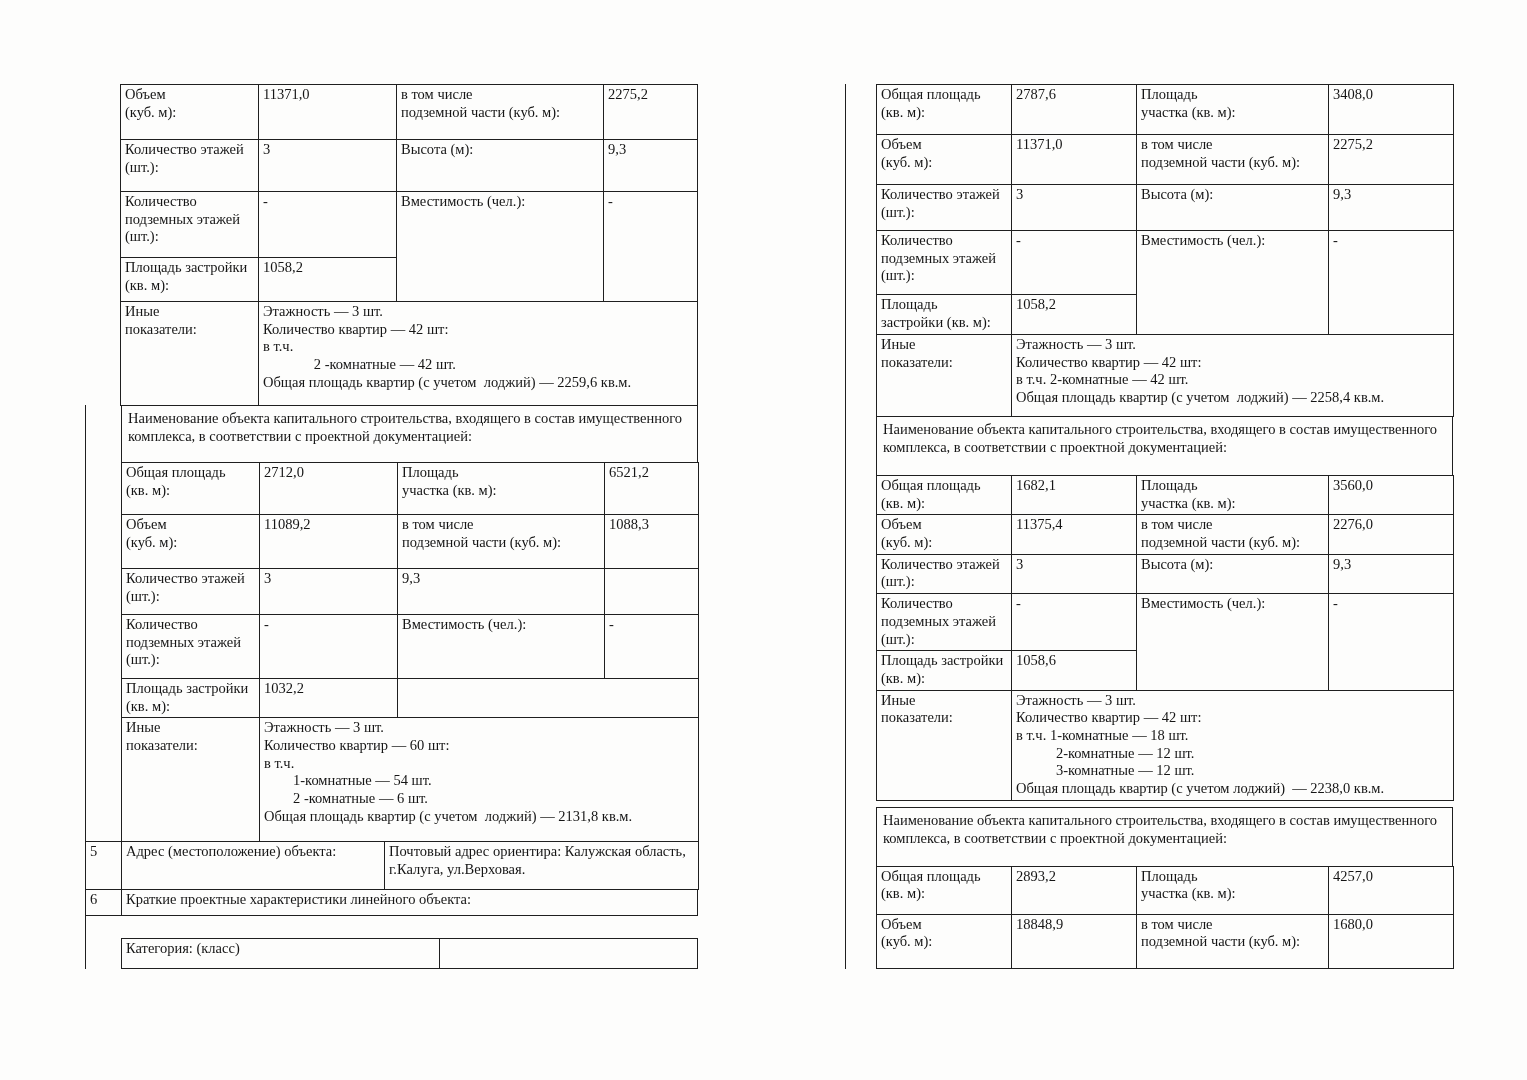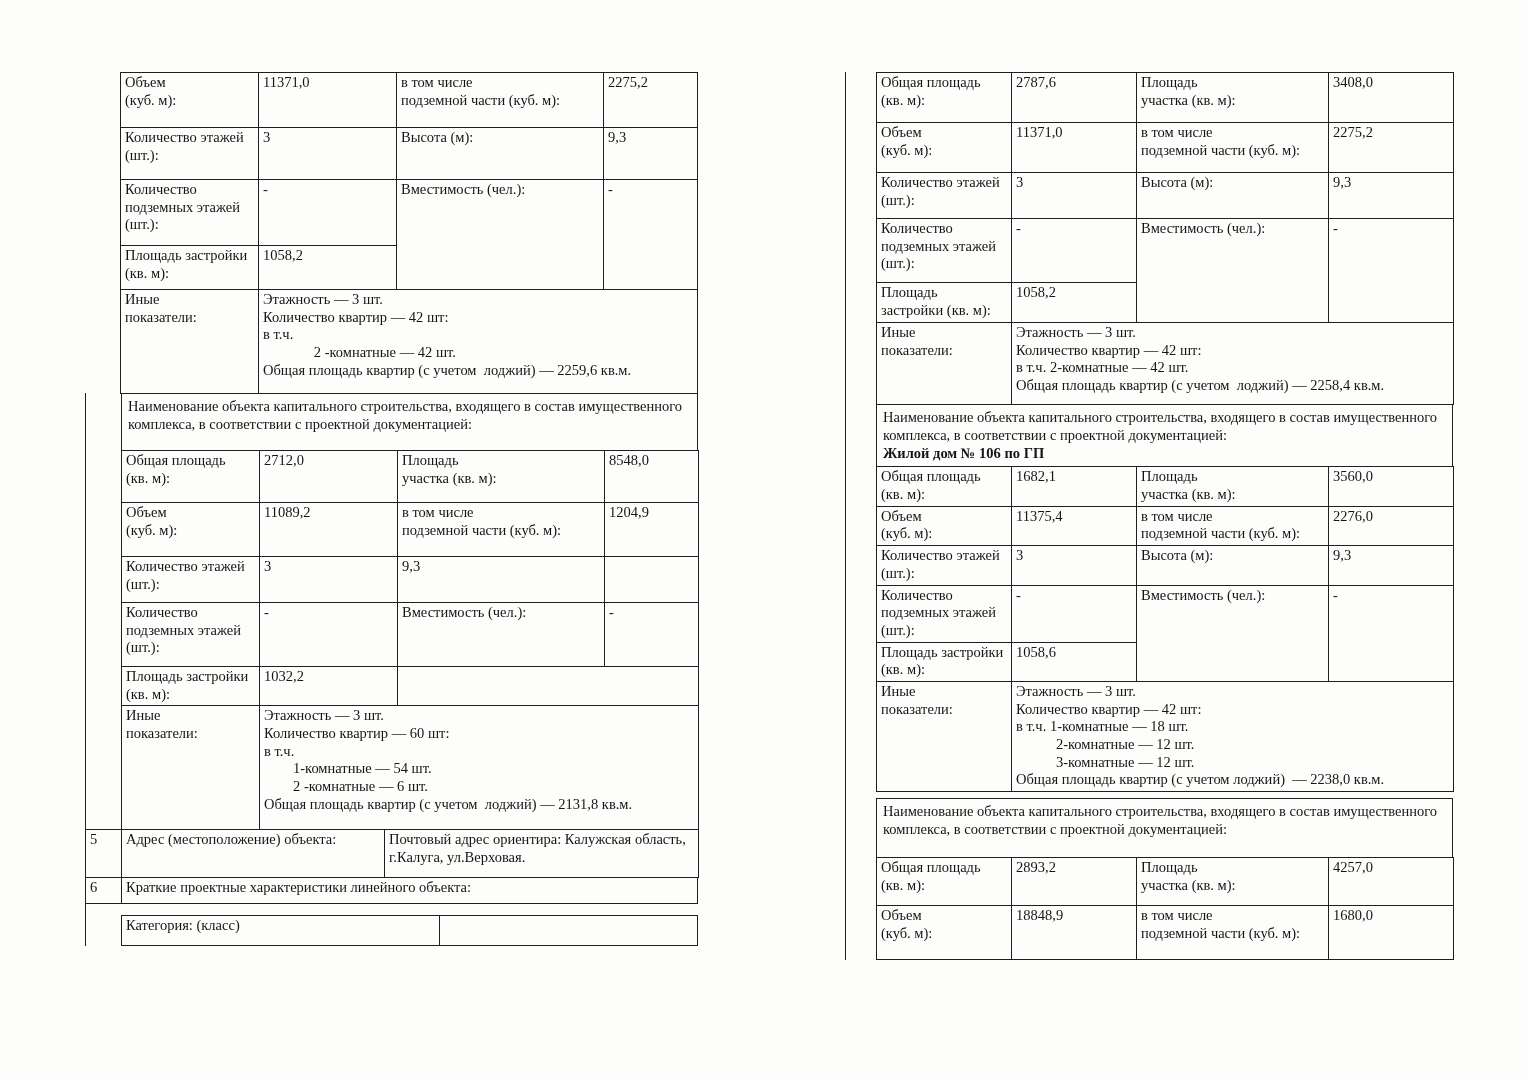--- a/index.html
+++ b/index.html
@@ -2,21 +2,21 @@
 <html><head>
 <meta charset="utf-8">
 <style>
   * { box-sizing: border-box; }
   html,body { margin:0; padding:0; }
   body {
     width:1527px; height:1080px; position:relative; overflow:hidden;
     background:#fdfdfc; color:#151515;
     font-family:"Liberation Serif", serif;
   }
-  .page { position:absolute; top:72px; }
+  .page { position:absolute; top:84px; }
   #page-left  { left:85px;  width:614px; }
   #page-right { left:845px; width:608px; }
 
   table.tbl { border-collapse:collapse; table-layout:fixed; }
   table.tbl td {
     border:1px solid #1f1f1f;
     padding:1px 4px 2px 4px;
     vertical-align:top;
     white-space:pre-wrap;
     font-size:14.5px;
@@ -101,29 +101,29 @@
           <col style="width:207px">
           <col style="width:94px">
         </colgroup>
       <tbody>
         <tr style="height:52px">
           <td>Общая площадь
 (кв. м):</td>
           <td>2712,0</td>
           <td>Площадь
 участка (кв. м):</td>
-          <td>8548,0</td>
+          <td>6521,2</td>
         </tr>
         <tr style="height:54px">
           <td>Объем
 (куб. м):</td>
           <td>11089,2</td>
           <td>в том числе
 подземной части (куб. м):</td>
-          <td>1204,9</td>
+          <td>1088,3</td>
         </tr>
         <tr style="height:46px">
           <td>Количество этажей
 (шт.):</td>
           <td>3</td>
           <td>9,3</td>
           <td></td>
         </tr>
         <tr style="height:64px">
           <td>Количество
@@ -174,21 +174,21 @@
           <col>
         </colgroup>
       <tbody>
         <tr style="height:26px">
           <td class="numcell">6</td>
           <td>Краткие проектные характеристики линейного объекта:</td>
         </tr>
       </tbody>
     </table>
 
-    <table class="tbl indent" style="width:577px;margin-top:11px">
+    <table class="tbl indent" style="width:577px;margin-top:22px">
       <colgroup>
           <col style="width:318px">
           <col>
         </colgroup>
       <tbody>
         <tr style="height:30px">
           <td>Категория: (класс)</td>
           <td></td>
         </tr>
       </tbody>
@@ -250,21 +250,20 @@
           <td colspan="3">Этажность — 3 шт.
 Количество квартир — 42 шт:
 в т.ч. 2-комнатные — 42 шт.
 Общая площадь квартир (с учетом  лоджий) — 2258,4 кв.м.</td>
         </tr>
       </tbody>
     </table>
 
     <div class="naming mt-1" style="width:577px;min-height:60px">
       <span>Наименование объекта капитального строительства, входящего в состав имущественного комплекса, в соответствии с проектной документацией:</span>
-      <div class="title">Жилой дом № 106 по ГП</div>
     </div>
 
     <table class="tbl mt-1" style="width:577px">
       <colgroup>
           <col style="width:135px">
           <col style="width:125px">
           <col style="width:192px">
           <col style="width:125px">
         </colgroup>
       <tbody>

